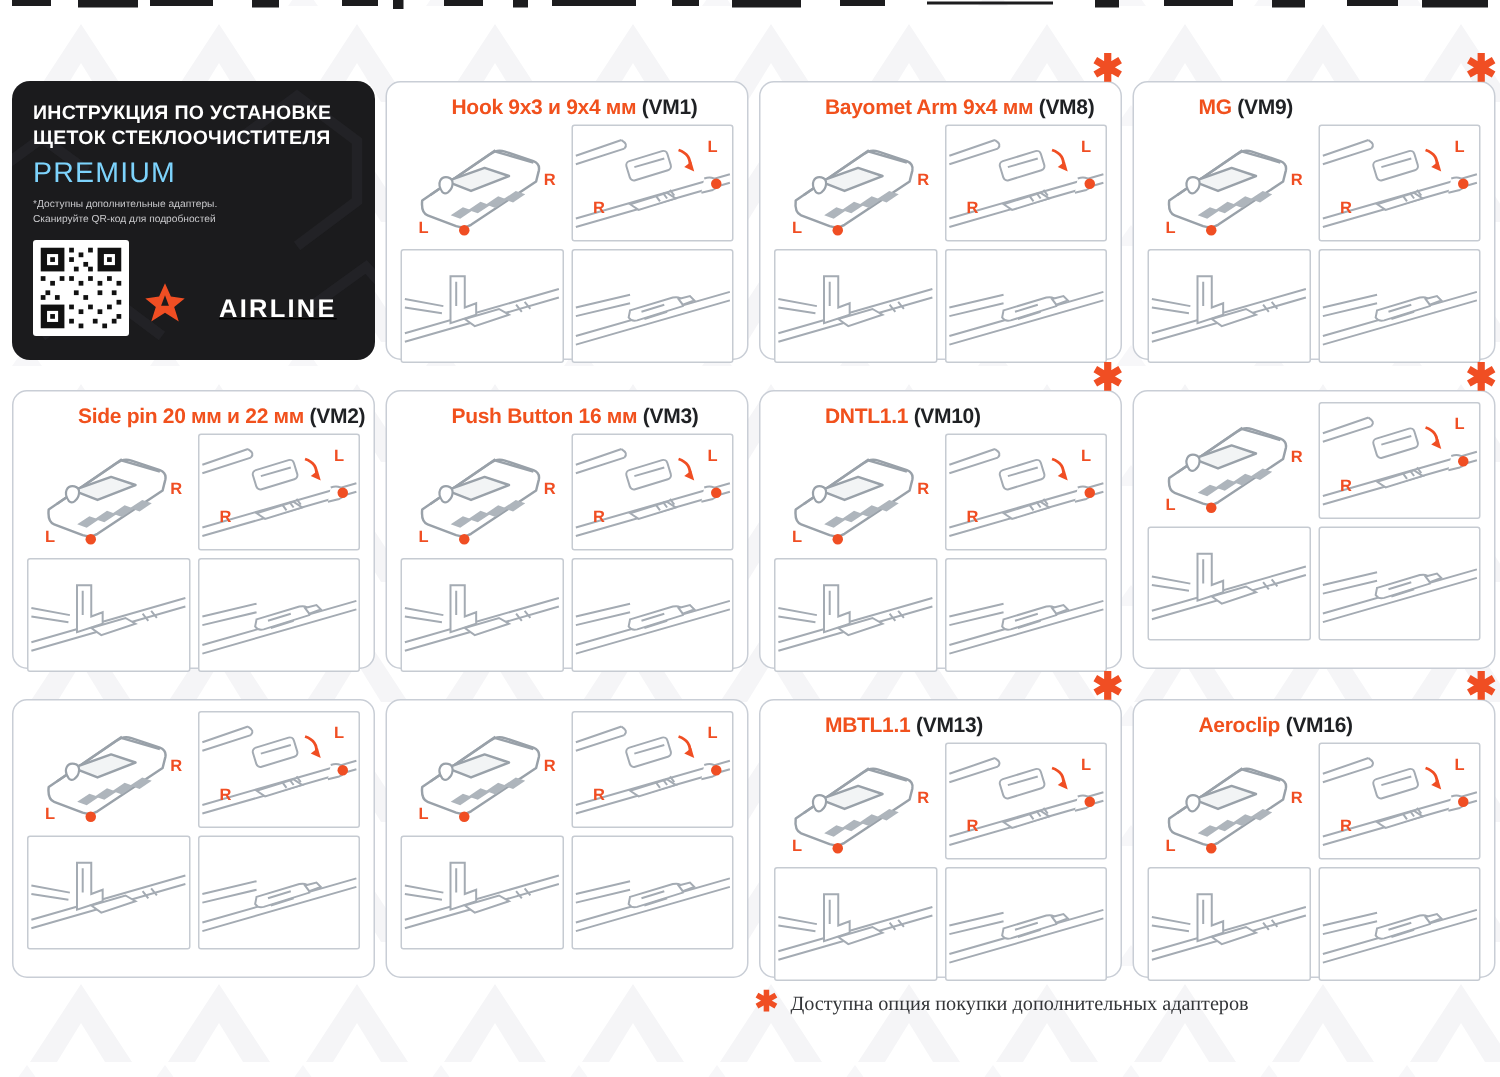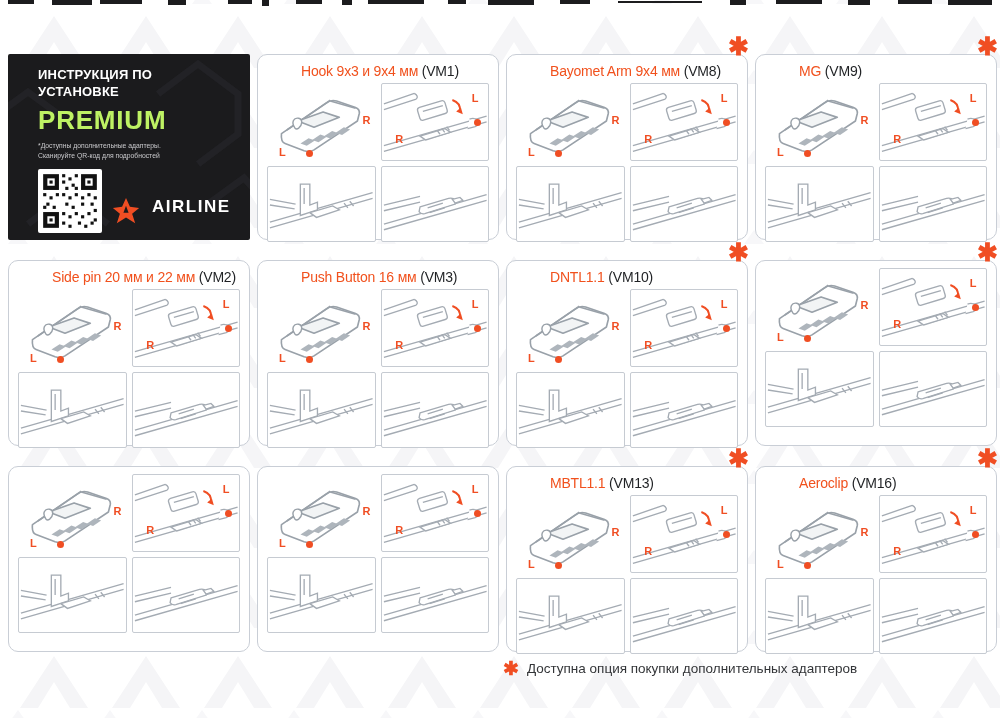--- a/index.html
+++ b/index.html
@@ -6,59 +6,59 @@
   html,body { width:1000px; height:718px; }
   body { font-family:"Liberation Sans", sans-serif; background:#ffffff; position:relative; overflow:hidden; }
   .bg-pattern { position:absolute; inset:0; z-index:0; }
   .top-marks { position:absolute; top:0; left:0; z-index:2; }
   .content { position:absolute; inset:0; z-index:1; }
 
   .grid { position:absolute; left:8px; top:54px; display:grid;
           grid-template-columns:repeat(4,242px); grid-auto-rows:186px; gap:20px 7px; }
 
   
-  .info-card { position:relative; background:#1B1B1D; border-radius:2px; overflow:hidden;
-               display:flex; flex-direction:column;padding-left:16px; }
+  .info-card { position:relative; background:#1B1B1D; border-radius:12px; overflow:hidden;
+               display:flex; flex-direction:column; }
   .info-card .card-pattern { position:absolute; inset:0; }
   .info-inner { position:relative; padding:13px 14px 0 14px; flex:1; display:flex; flex-direction:column; }
   .info-title { color:#ffffff; font-size:13px; line-height:1.28; font-weight:700; letter-spacing:.2px; }
-  .premium-word { color:#bef264; font-size:26px; font-weight:700; letter-spacing:.8px; margin-top:5px; }
+  .premium-word { color:#7dd3fc; font-size:19px; font-weight:400; letter-spacing:.8px; margin-top:5px; }
   .info-note { color:#C9C9CC; font-size:6.8px; line-height:1.5; margin-top:5px; }
   .info-mid { display:flex; align-items:flex-end; gap:10px; margin-top:7px; }
   .qr-box { background:#ffffff; border-radius:2px; padding:2px; width:64px; height:64px; flex:0 0 auto; }
-  .brand-row { display:flex; align-items:flex-start; gap:12px; margin-bottom:8px; }
+  .brand-row { display:flex; align-items:flex-end; gap:22px; margin-bottom:8px;text-decoration:underline; }
   .brand-text { color:#ffffff; font-weight:800; font-size:17px; letter-spacing:1.5px; }
 
   
   .panel { position:relative; background:#ffffff; border:1.5px solid #C9CED6; border-radius:10px;
            padding:7px 9px 9px 9px; }
   .panel-asterisk { position:absolute; top:-21px; right:-2px; color:#F04E23; font-size:25px;
                     font-weight:900; line-height:1; }
-  .panel-header { font-size:14px; font-weight:400; letter-spacing:-.2px; white-space:nowrap;
+  .panel-header { font-size:14px; font-weight:700; letter-spacing:-.2px; white-space:nowrap;
                   margin:1px 0 4px 3px;padding-left:31px; }
   .panel-header .pname { color:#F1511D; }
   .panel-header .pcode { color:#1F2124; }
   .quads { display:grid; grid-template-columns:1fr 1fr; grid-template-rows:1fr 1fr; gap:5px;
            height:calc(100% - 26px); }
   .quad { position:relative; }
   .quad.framed { border:1px solid #C6CBD2; border-radius:2px; background:#fff; }
   .quad svg { width:100%; height:100%; display:block; }
   .rl { position:absolute; color:#F04E23; font-size:11px; font-weight:800; }
   .dot { position:absolute; width:7px; height:7px; border-radius:50%; background:#F04E23; }
   .q1 .lab-r { right:5px; top:40%; }
   .q1 .lab-l { left:12px; bottom:3px; }
   .q1 .dot   { left:36%; bottom:4px; }
   .q2 .lab-r { left:13%; bottom:20%; }
   .q2 .lab-l { right:9%; top:10%; }
   .q2 .dot   { right:7%; top:46%; }
 
   
   .footnote { position:absolute; left:503px; top:659px; display:flex; align-items:center; gap:8px; }
   .footnote .mark { color:#F04E23; font-size:19px; font-weight:900; line-height:1; }
-  .footnote .txt { color:#333538; font-size:13.5px; }
+  .footnote .txt { color:#333538; font-size:13.5px;font-family:Liberation Serif, serif; }
 </style>
 </head>
 <body>
 
 <svg class="bg-pattern" width="1000" height="718">
   <defs>
     <pattern id="bgpat" width="92" height="80" patternUnits="userSpaceOnUse" patternTransform="translate(8,6)">
       <path d="M12 62 L46 10 L80 62 L62 62 L46 36 L30 62 Z" fill="#F5F5F7"></path>
       <path d="M0 78 L10 64 L20 78 Z" fill="#F7F7F9"></path>
     </pattern>
@@ -150,20 +150,21 @@
         <g fill="none" stroke="#242428" stroke-width="7" opacity="0.85">
           <path d="M150 40 L190 10 L230 40 L230 80 L190 110"></path>
           <path d="M20 170 L60 140 L100 170"></path>
           <path d="M200 150 L236 124 L260 150"></path>
           <path d="M-10 60 L20 38 L50 60"></path>
         </g>
       </svg>
       <div class="info-inner">
         <div class="info-title">
           <div>ИНСТРУКЦИЯ ПО УСТАНОВКЕ</div>
+          <div>ЩЕТОК СТЕКЛООЧИСТИТЕЛЯ</div>
         </div>
         <div class="premium-word">PREMIUM</div>
         <div class="info-note">
           <div>*Доступны дополнительные адаптеры.</div>
           <div>Сканируйте QR-код для подробностей</div>
         </div>
         <div class="info-mid">
           <svg class="qr-box" viewBox="0 0 57 57">
             <rect width="57" height="57" fill="#ffffff"></rect>
             <g fill="#111111">

